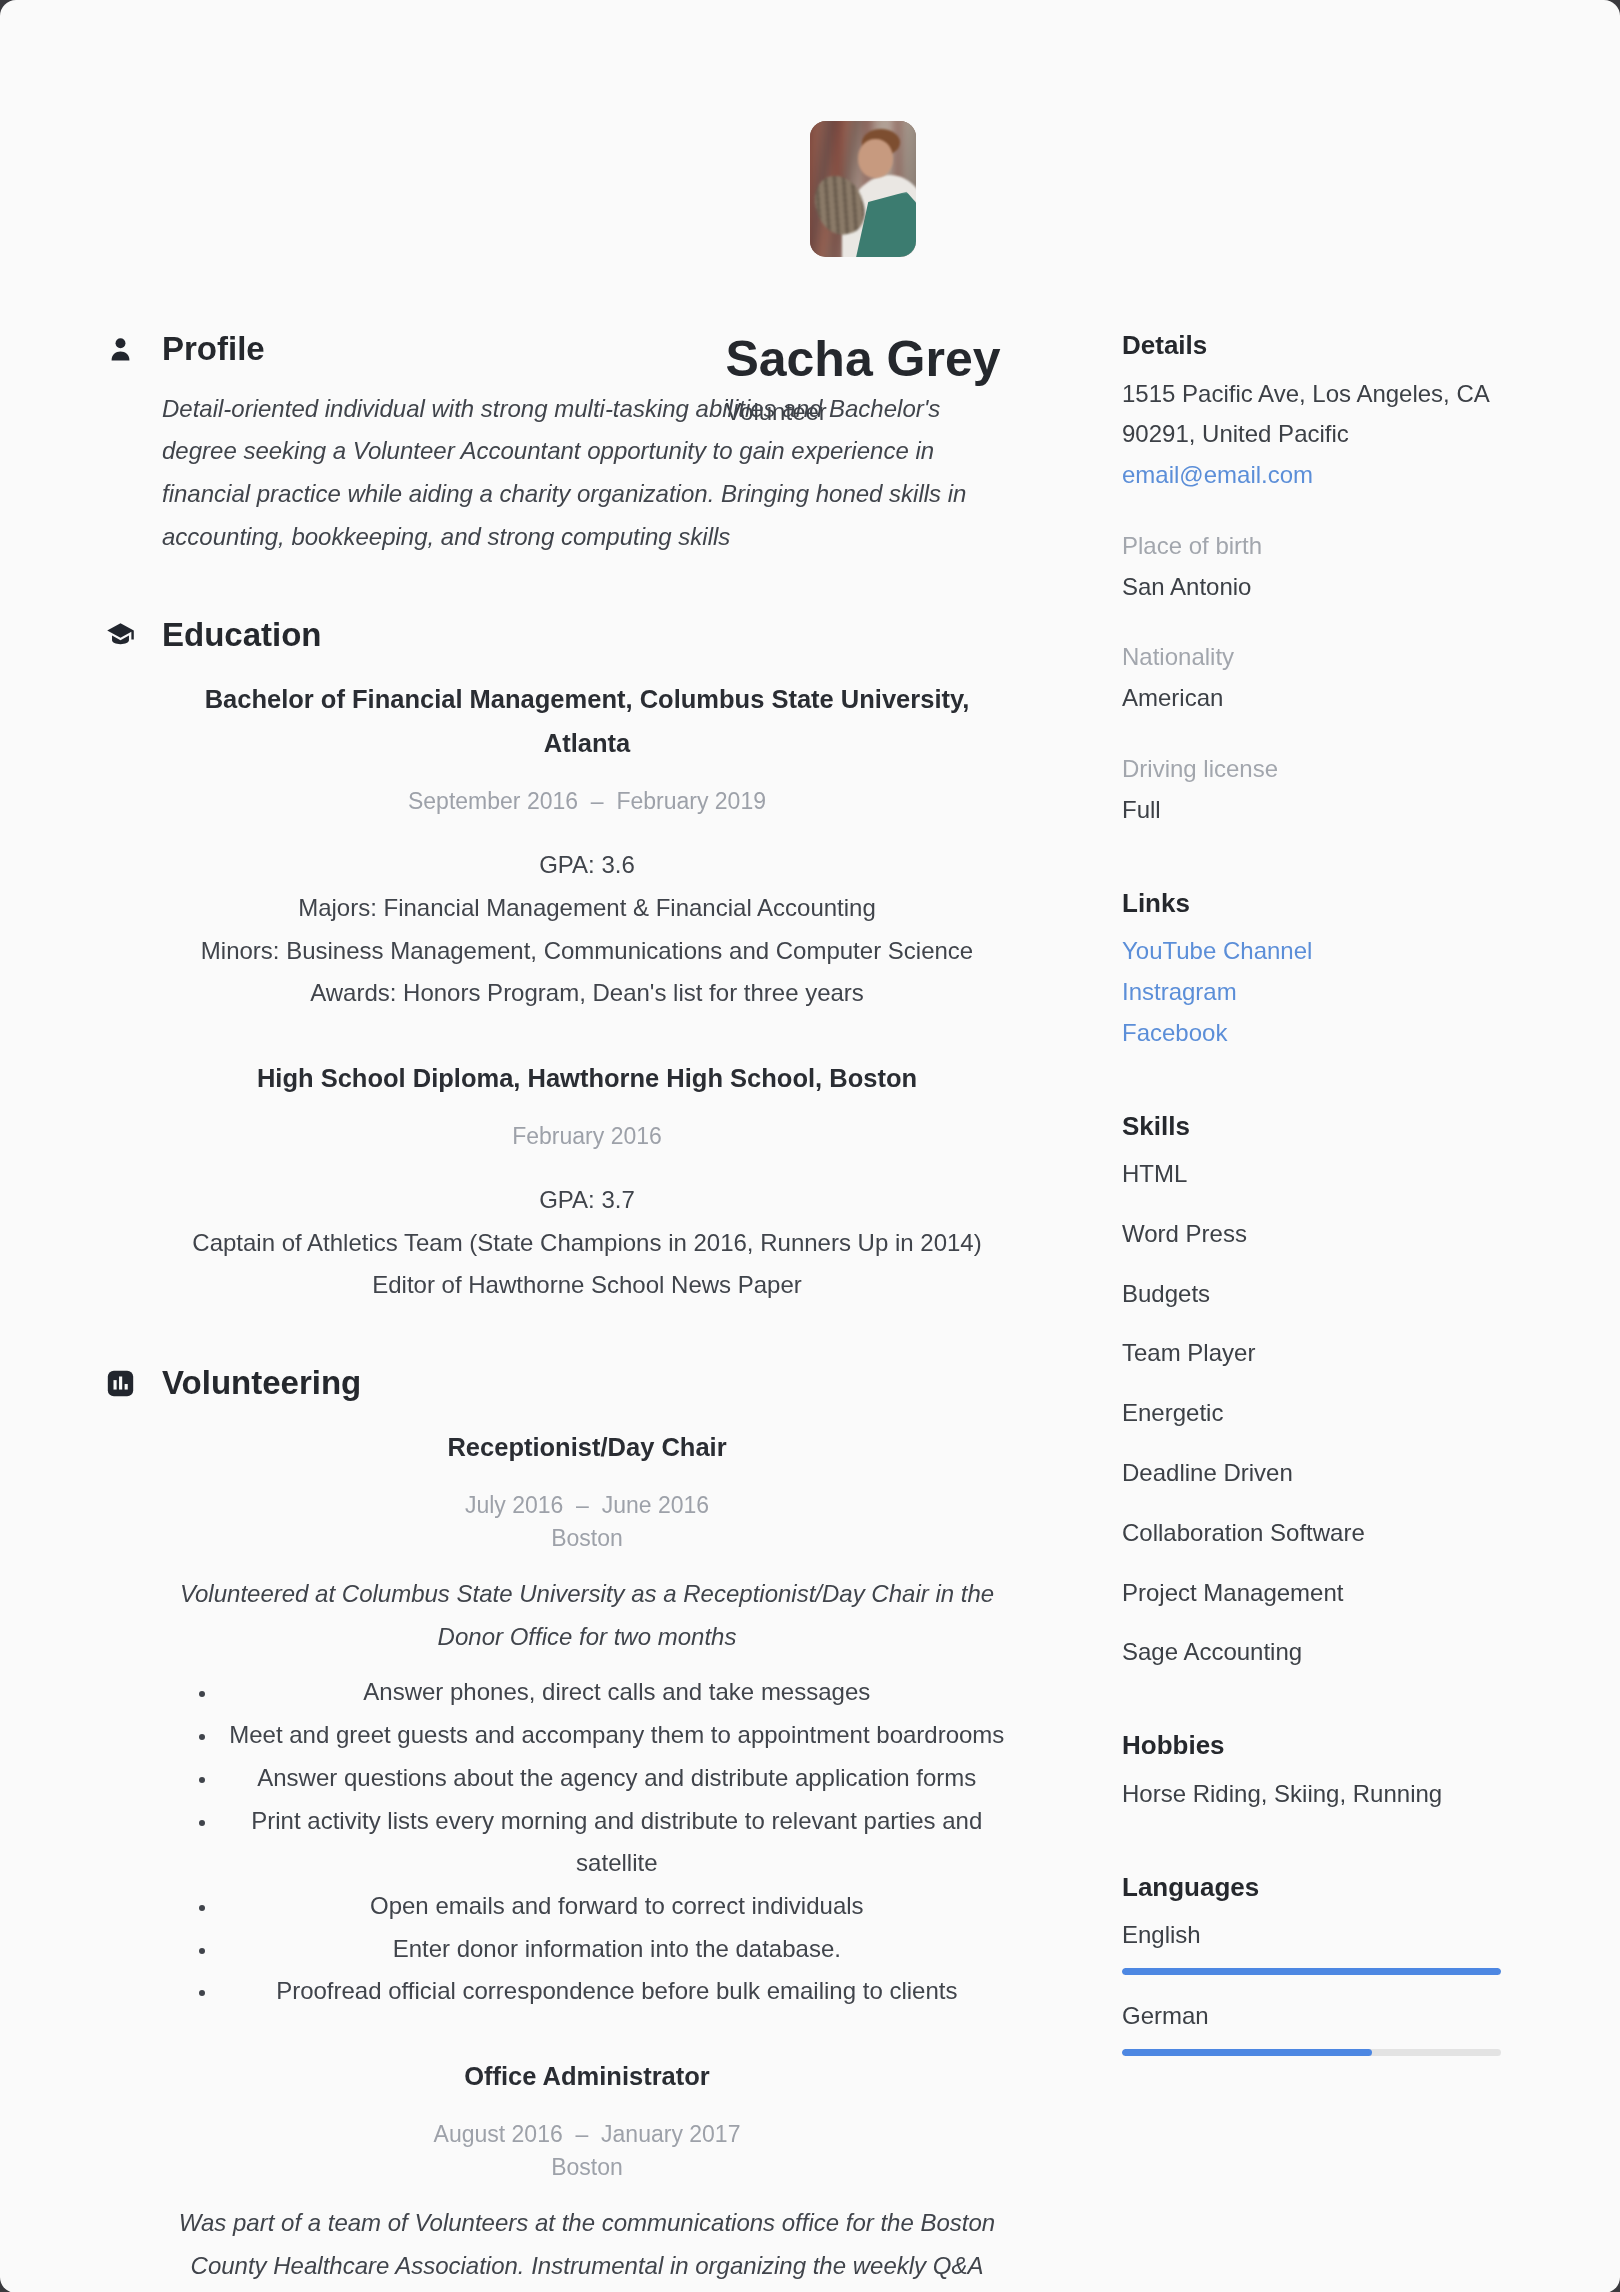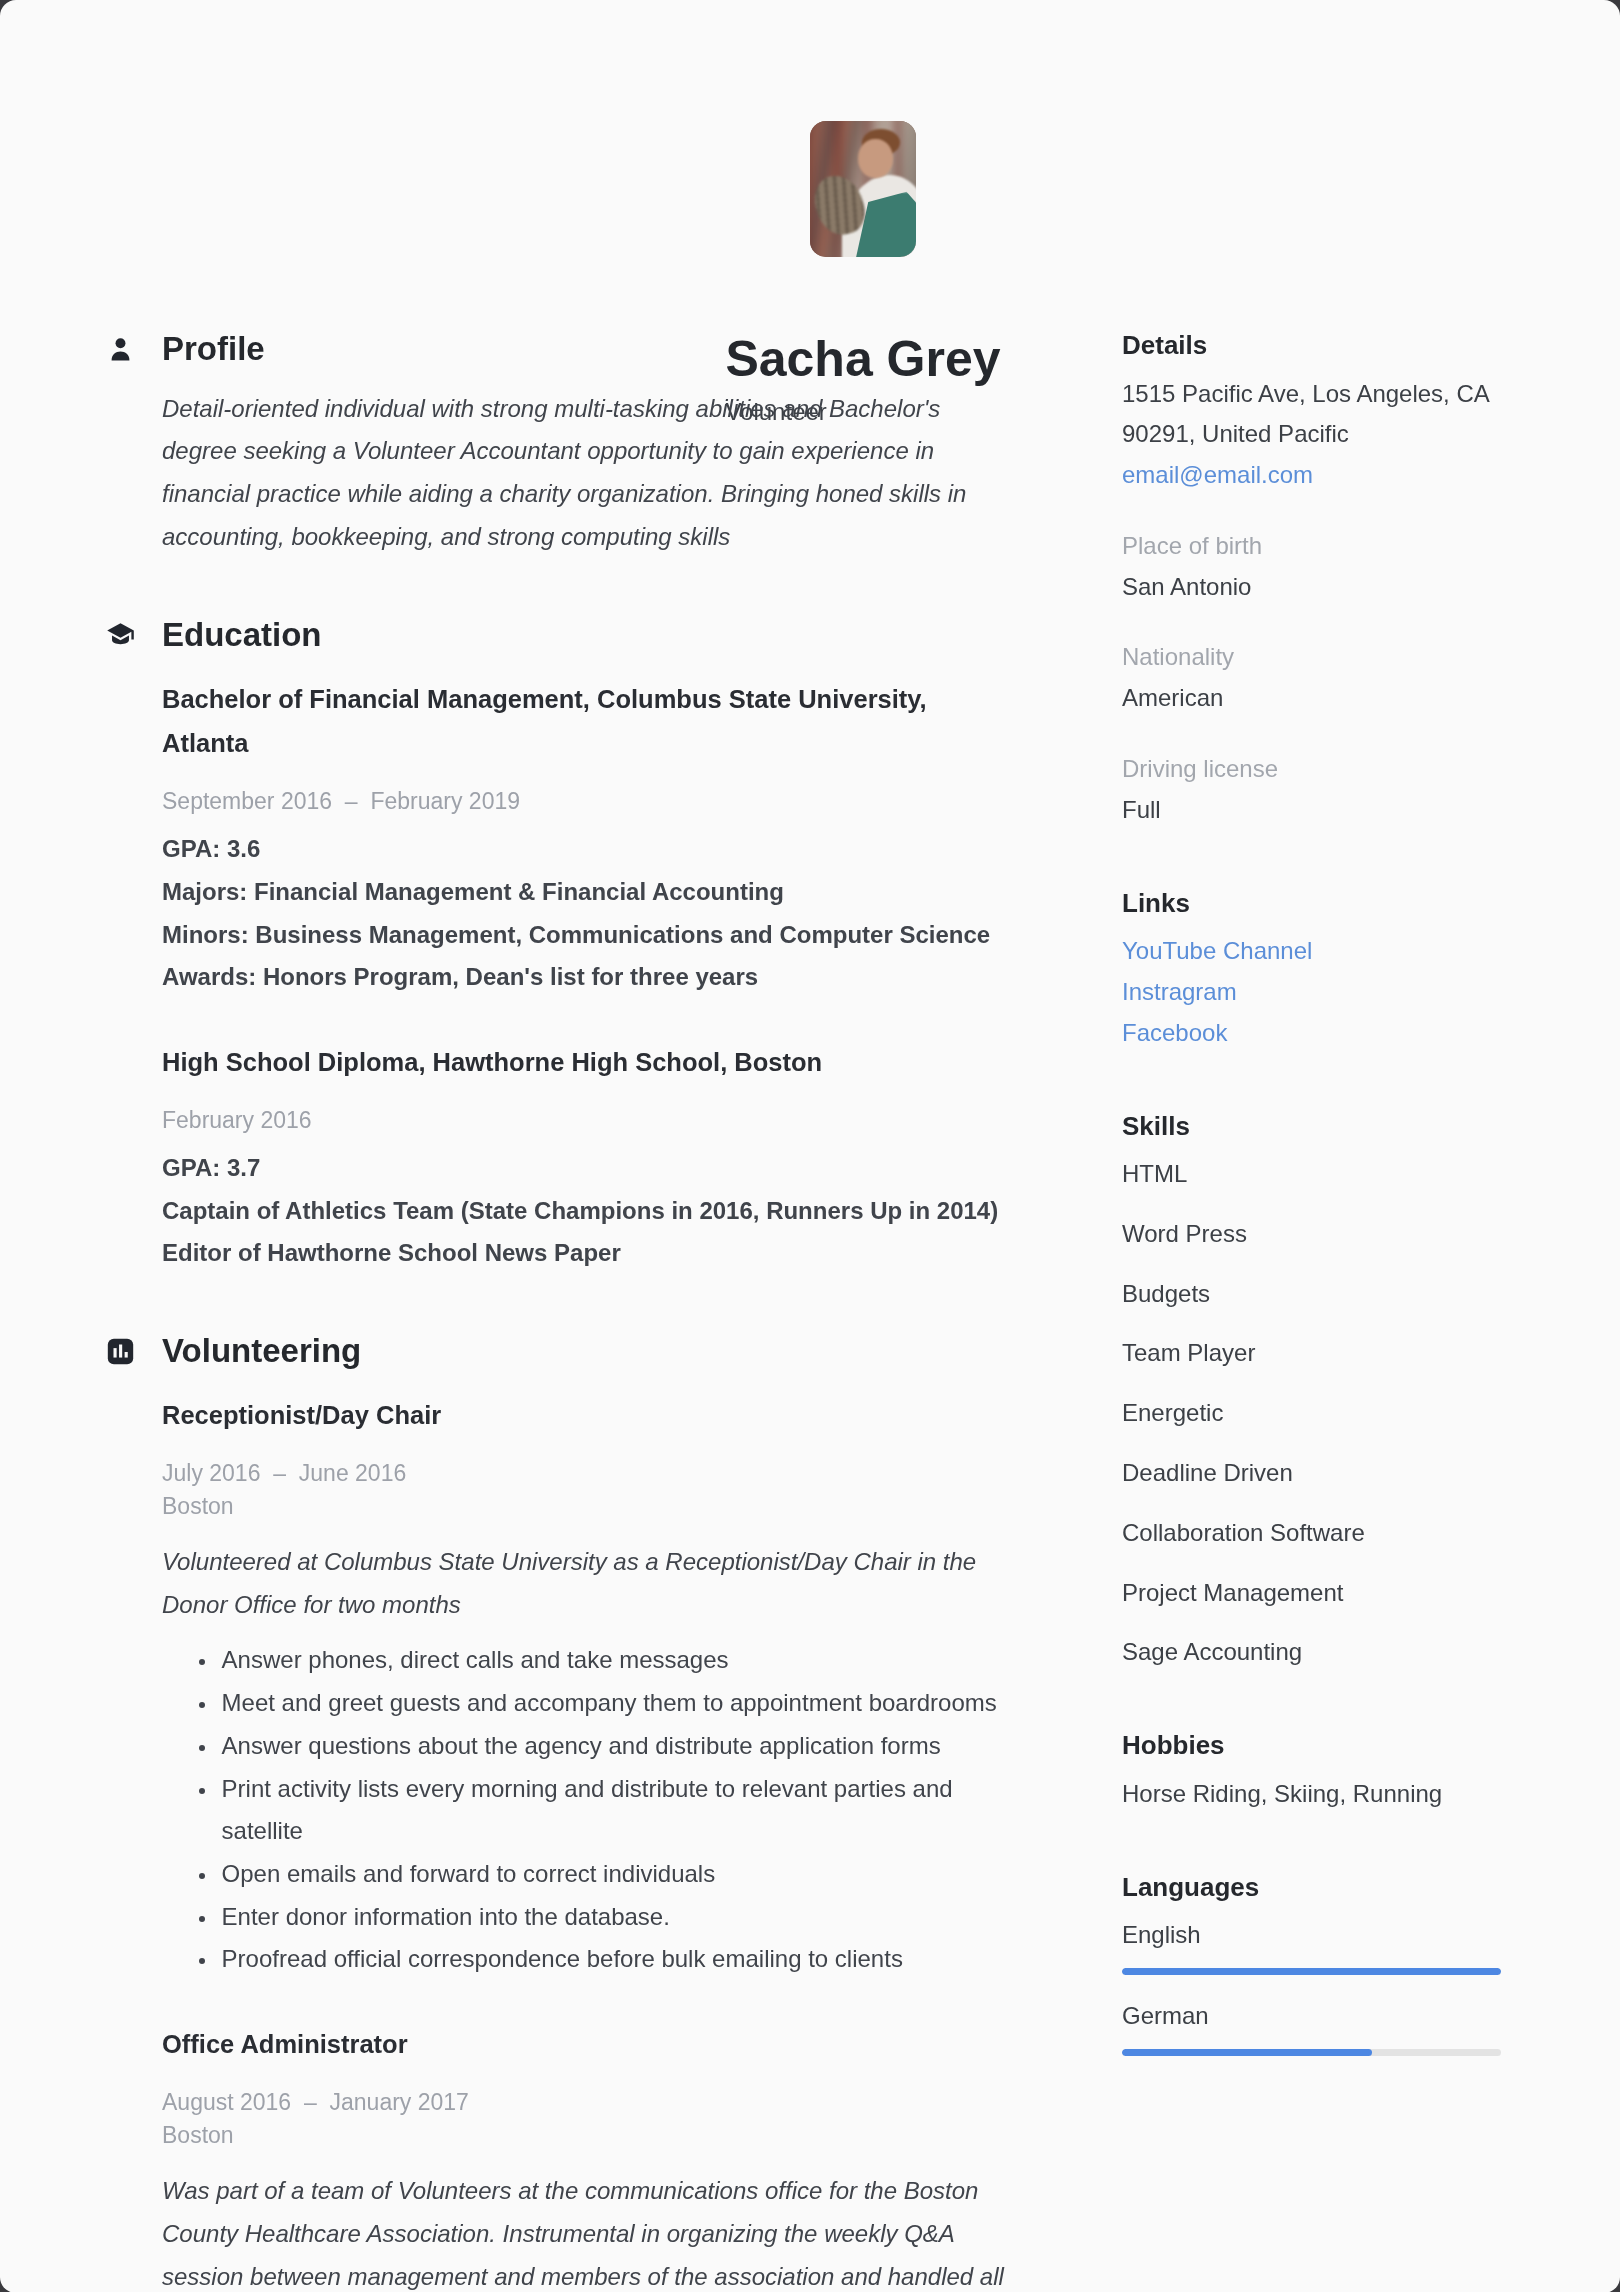--- a/index.html
+++ b/index.html
@@ -29,33 +29,33 @@
   .cat { position:absolute; left:6%; top:40%; width:44%; height:44%;
     background:repeating-linear-gradient(100deg,#8a7a68 0 5.4px,#6d5f50 5.4px 9px);
     border-radius:45% 55% 40% 50%; transform:rotate(-14deg); filter:blur(0.9px); }
   .name { font-size:50px; font-weight:700; color:#25282d; margin:0; line-height:1.1; }
   .subtitle { font-size:24px; color:#3c4046; margin-top:10.7px; }
   
   .columns { display:flex; gap:74px; }
   .left { width:906px; flex:none; }
   .sidebar { width:379px; flex:none;margin-left:36px; }
   
-  section + section { margin-top:57px; }
+  section + section { margin-top:57px;text-align:center; }
   .sec-head { display:flex; align-items:center; gap:27px; }
   .sec-head .icon { width:29px; height:29px; flex:none; display:flex; align-items:center; }
   .sec-head .icon svg { width:29px; height:29px; fill:#22262e; }
   .sec-head h2 { font-size:33px; font-weight:700; color:#25282d; margin:0; }
   .sec-body { margin-left:56px; }
   .entry { margin-top:23px; }
   .entry + .entry { margin-top:41px; }
   .entry h3 { font-size:25.5px; font-weight:700; color:#2a2d33; margin:0; line-height:1.75; }
   .date, .location { font-size:23px; color:#9da1a9; line-height:1.45; white-space:pre-wrap; }
   .date { margin-top:19px; }
   .body-text { font-size:24px; line-height:1.78; color:#40444b; }
-  .lines { margin-top:10px;font-weight:bold; }
+  .lines { margin-top:26px; }
   .italic { font-style:italic; margin:0; }
   .summary { margin-top:18px; }
   .profile-text { margin-top:19.7px; }
   ul.bullets { margin:12.5px 0 0; padding-left:56px; }
   ul.bullets li { padding-left:3.6px; }
   ul.bullets li::marker { color:#40444b; font-size:19.7px; }
   
   .side-sec + .side-sec { margin-top:57px; }
   .sidebar h3 { font-size:26px; font-weight:700; color:#25282d; margin:0 0 12.5px; }
   .side-text { font-size:24px; line-height:1.7; color:#3c4046; }

